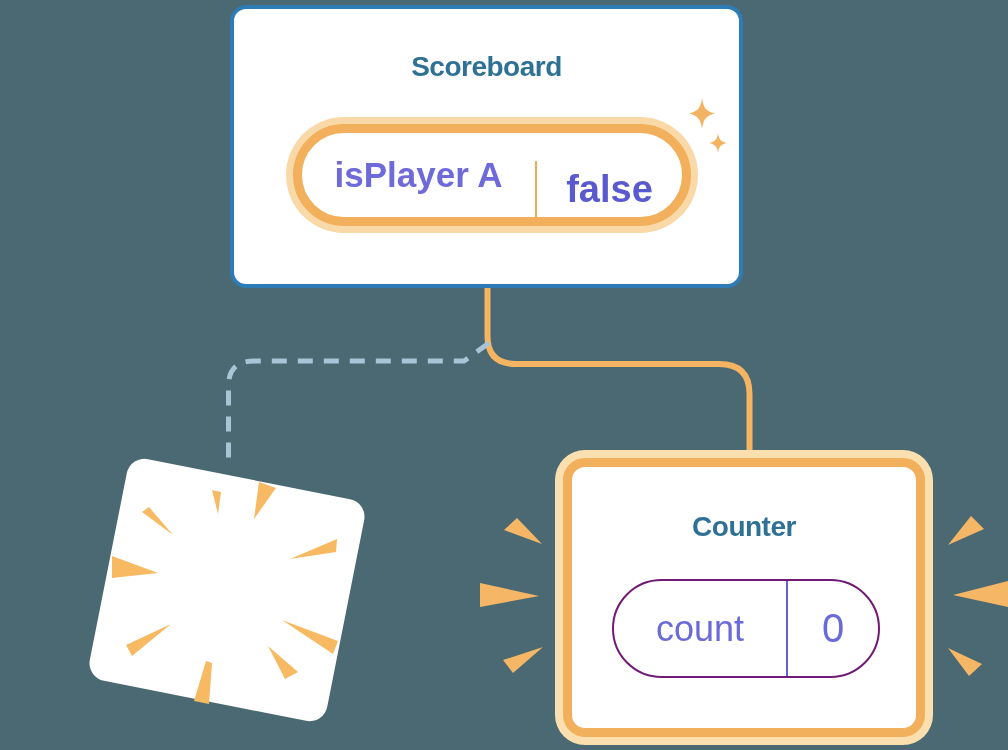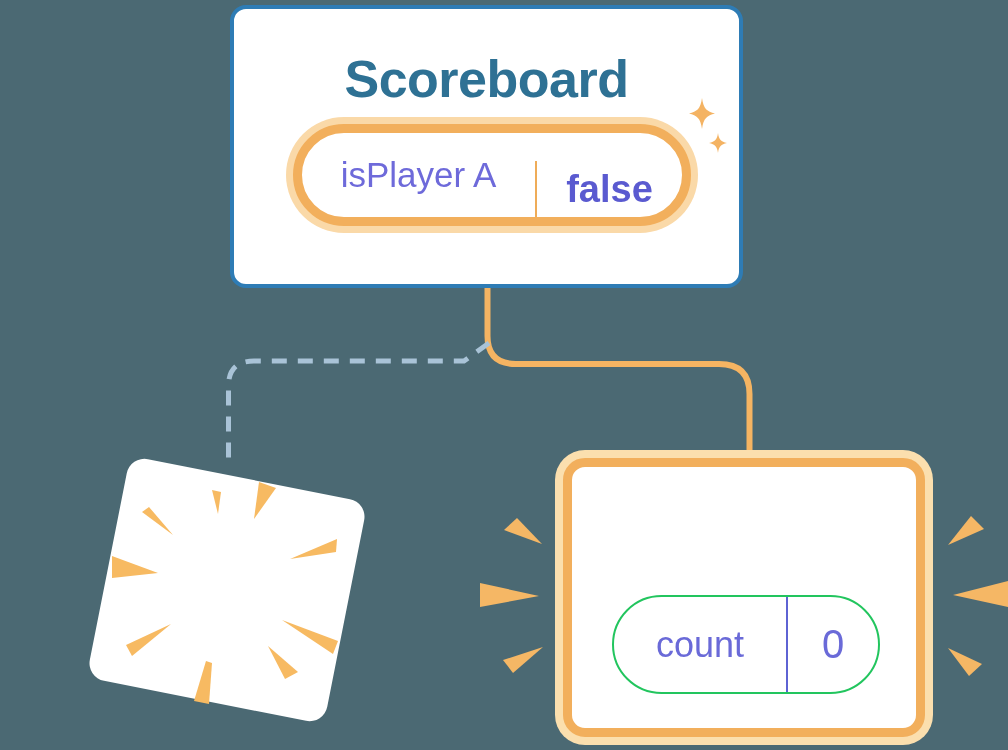--- a/index.html
+++ b/index.html
@@ -3,30 +3,30 @@
 <meta charset="utf-8">
 <style>
   html,body{margin:0;padding:0;}
   body{font-family:"Liberation Sans", sans-serif; background:#4B6973;}
   #canvas{position:relative;width:1008px;height:750px;background:#4B6973;overflow:hidden;}
 
   
   .card{position:absolute;background:#FFFFFF;box-sizing:border-box;z-index:3;}
   .scoreboard-card{left:230px;top:5px;width:513px;height:283px;border:4px solid #2E7CB5;border-radius:16px;}
   .counter-card{left:563px;top:458px;width:362px;height:279px;border:9px solid #F2AF5C;border-radius:22px;box-shadow:0 0 0 8px #FBDFAE;}
-  .card-title{text-align:center;font-size:52px;font-weight:600;color:#2E7194;letter-spacing:-0.5px;line-height:1;}
+  .card-title{text-align:center;font-size:28px;font-weight:600;color:#2E7194;letter-spacing:-0.5px;line-height:1;}
   .scoreboard-card .card-title{margin-top:44px;}
   .counter-card .card-title{margin-top:46px;}
 
   
   .pill{position:absolute;box-sizing:border-box;background:#FFFFFF;border-radius:999px;display:flex;align-items:stretch;overflow:hidden;}
   .pill-orange{left:59px;top:115px;width:398px;height:102px;border:9px solid #F2AF5C;box-shadow:0 0 0 7px #FAD9A8;}
-  .pill-purple{left:40px;top:128px;width:268px;height:99px;border:2px solid #22c55e;}
+  .pill-purple{left:40px;top:112px;width:268px;height:99px;border:2px solid #701a75;}
   .pill-cell{display:flex;align-items:center;justify-content:center;}
-  .pill-orange .cell-label{width:233px;}
+  .pill-orange .cell-label{width:233px;font-weight:bold;}
   .pill-orange .cell-value{flex:1;border-left:2px solid #EFAC58;margin-top:28px;}
   .pill-purple .cell-label{width:172px;}
   .pill-purple .cell-value{flex:1;border-left:2px solid #5E63D3;}
   .pill-orange .cell-label{font-size:35px;color:#6E6ADA;}
   .pill-orange .cell-value{font-size:38px;font-weight:bold;color:#5A5AD0;}
   .pill-purple .cell-label{font-size:36px;color:#6A6AD8;}
   .pill-purple .cell-value{font-size:40px;color:#6A6AD8;}
 
   
   .burst-card{position:absolute;left:106px;top:477px;width:242px;height:226px;background:#FFFFFF;border-radius:18px;transform:rotate(11.2deg);z-index:1;}
@@ -75,20 +75,21 @@
 
   <div class="card scoreboard-card">
     <div class="card-title">Scoreboard</div>
     <div class="pill pill-orange">
       <div class="pill-cell cell-label">isPlayer A</div>
       <div class="pill-cell cell-value">false</div>
     </div>
   </div>
 
   <div class="card counter-card">
+    <div class="card-title">Counter</div>
     <div class="pill pill-purple">
       <div class="pill-cell cell-label">count</div>
       <div class="pill-cell cell-value">0</div>
     </div>
   </div>
 
   <svg id="sparkles" width="1008" height="750" viewBox="0 0 1008 750">
     <g fill="#F4B363">
       <path d="M702,98 C703.5,109 707,111.5 715,113.5 C707,115.5 703.5,118 702,129
                C700.5,118 697,115.5 689,113.5 C697,111.5 700.5,109 702,98 Z"></path>

